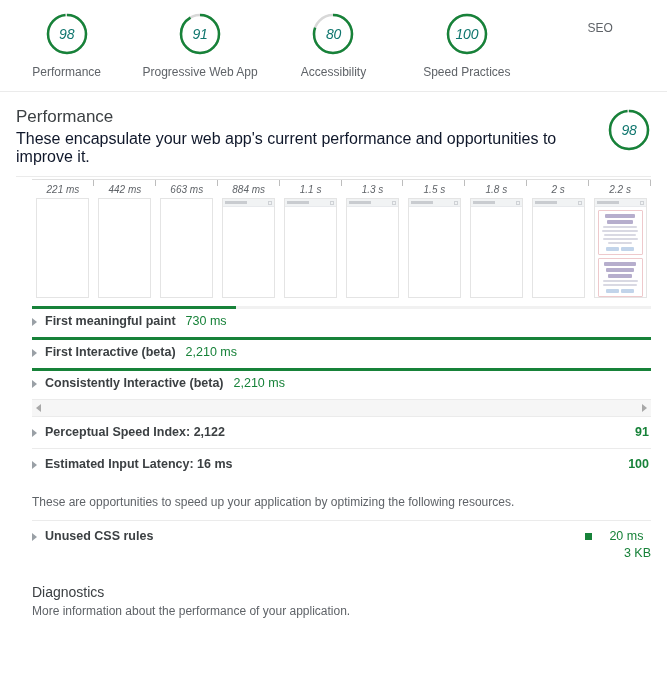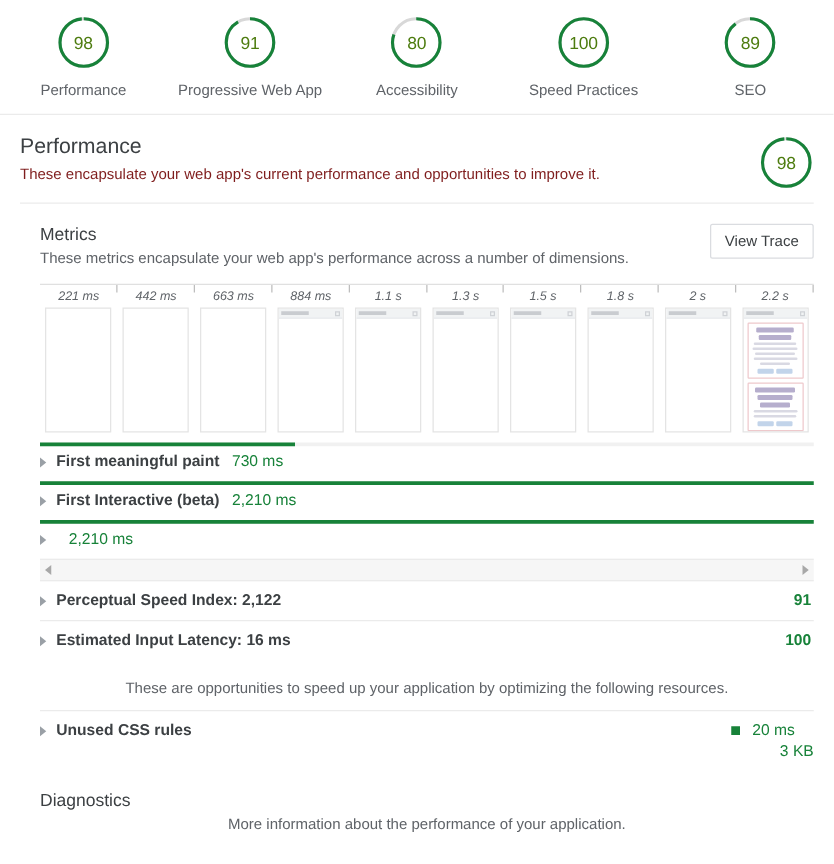--- a/index.html
+++ b/index.html
@@ -32,22 +32,23 @@
   .gauge-wrap {
     width: 44px; height: 44px;
     position: relative;
   }
   .gauge-wrap svg { display: block; width: 44px; height: 44px; transform: rotate(-90deg); }
   .gauge-num {
     position: absolute;
     top: 0; left: 0; right: 0; bottom: 0;
     display: flex; align-items: center; justify-content: center;
     font-size: 14px;
-    color: #4d7c0f;
+    color: #0f766e;
     letter-spacing: -0.2px;
+    font-style: italic;
   }
   .score-label {
     margin-top: 9px;
     font-size: 12px;
     color: #5f6368;
     text-align: center;
     white-space: nowrap;
   }
 
   
@@ -63,22 +64,22 @@
     position: relative;
   }
   .cat-head-text { flex: 1; }
   .cat-title {
     font-size: 17px;
     font-weight: normal;
     color: #3c4043;
     line-height: 22px;
   }
   .cat-desc {
-    font-size: 12px;
-    color: #7f1d1d;
+    font-size: 16px;
+    color: #0f172a;
     line-height: 18px;
     margin-top: 2px;
   }
   .cat-gauge {
     width: 44px; height: 44px;
     position: relative;
     margin-top: 2px;
     flex: 0 0 44px;
   }
   .cat-gauge svg { display:block; width: 44px; height: 44px; transform: rotate(-90deg); }
@@ -249,21 +250,21 @@
     display: flex;
     align-items: flex-start;
     gap: 10px;
   }
   .spark {
     width: 7px; height: 7px;
     background: #178239;
     margin-top: 5px;
     display: block;
   }
-  .opp-vals { text-align: left; }
+  .opp-vals { text-align: center; }
   .opp-val { color: #178239; font-size: 12.5px; line-height: 17px; }
   .opp-sub { color: #178239; font-size: 12.5px; line-height: 17px; margin-left: 22px; }
 
   
   .scroll-strip {
     height: 18px;
     background: #f6f6f6;
     border-top: 1px solid #ebebeb;
     border-bottom: 1px solid #ebebeb;
     display: flex;
@@ -281,21 +282,21 @@
   .arrow-r {
     width: 0; height: 0;
     border-left: 5px solid #a8a8a8;
     border-top: 4px solid transparent;
     border-bottom: 4px solid transparent;
   }
 
   
   .sub-block { padding: 13px 0 9px 0; }
   .sub-title { font-size: 14px; color: #3c4043; line-height: 20px; }
-  .sub-desc { font-size: 12px; color: #5f6368; line-height: 17px; margin-top: 1px; text-align: center; }
+  .sub-desc { font-size: 12px; color: #5f6368; line-height: 17px; margin-top: 1px; }
 </style>
 </head>
 <body>
 
 <div class="scores-header">
 
   <div class="score-item">
     <div class="gauge-wrap">
       <svg viewBox="0 0 44 44">
         <circle cx="22" cy="22" r="19" fill="none" stroke="#d8d8d8" stroke-width="2.5"></circle>
@@ -333,27 +334,20 @@
       <svg viewBox="0 0 44 44">
         <circle cx="22" cy="22" r="19" fill="none" stroke="#d8d8d8" stroke-width="2.5"></circle>
         <circle id="g3" cx="22" cy="22" r="19" fill="none" stroke="#178239" stroke-width="2.5" stroke-linecap="butt" stroke-dasharray="119.38052083641213" stroke-dashoffset="0"></circle>
       </svg>
       <span class="gauge-num">100</span>
     </div>
     <div class="score-label">Speed Practices</div>
   </div>
 
   <div class="score-item">
-    <div class="gauge-wrap">
-      <svg viewBox="0 0 44 44">
-        <circle cx="22" cy="22" r="19" fill="none" stroke="#d8d8d8" stroke-width="2.5"></circle>
-        <circle id="g4" cx="22" cy="22" r="19" fill="none" stroke="#178239" stroke-width="2.5" stroke-linecap="butt" stroke-dasharray="119.38052083641213" stroke-dashoffset="13.131857292005332"></circle>
-      </svg>
-      <span class="gauge-num">89</span>
-    </div>
     <div class="score-label">SEO</div>
   </div>
 
 </div>
 
 <div class="category">
 
   <div class="cat-head">
     <div class="cat-head-text">
       <div class="cat-title">Performance</div>
@@ -365,27 +359,20 @@
         <circle id="gcat" cx="22" cy="22" r="19" fill="none" stroke="#178239" stroke-width="2.5" stroke-linecap="butt" stroke-dasharray="119.38052083641213" stroke-dashoffset="2.387610416728245"></circle>
       </svg>
       <span class="gauge-num">98</span>
     </div>
   </div>
 
   <div class="section-divider"></div>
 
   <div class="block">
 
-    <div class="block-head">
-      <div class="block-head-text">
-        <div class="block-title">Metrics</div>
-        <div class="block-desc">These metrics encapsulate your web app's performance across a number of dimensions.</div>
-      </div>
-      <button class="view-trace-btn">View Trace</button>
-    </div>
 
     <div class="filmstrip">
       <div class="film-ticks">
         <div class="film-tick">221 ms</div>
         <div class="film-tick">442 ms</div>
         <div class="film-tick">663 ms</div>
         <div class="film-tick">884 ms</div>
         <div class="film-tick">1.1 s</div>
         <div class="film-tick">1.3 s</div>
         <div class="film-tick">1.5 s</div>
@@ -506,20 +493,21 @@
       <div class="metric-bar" id="mb1" style="width: 100%;"></div>
       <span class="tri"></span>
       <span class="audit-title">First Interactive (beta)</span>
       <span class="audit-value">2,210 ms</span>
     </div>
 
     <div class="audit-row metric">
       <div class="metric-bar-track"></div>
       <div class="metric-bar" id="mb2" style="width: 100%;"></div>
       <span class="tri"></span>
+      <span class="audit-title">Consistently Interactive (beta)</span>
       <span class="audit-value">2,210 ms</span>
     </div>
 
     <div class="scroll-strip">
       <span class="arrow-l"></span>
       <span class="arrow-r"></span>
     </div>
 
     <div class="audit-row" style="border-top:none">
       <span class="tri"></span>

